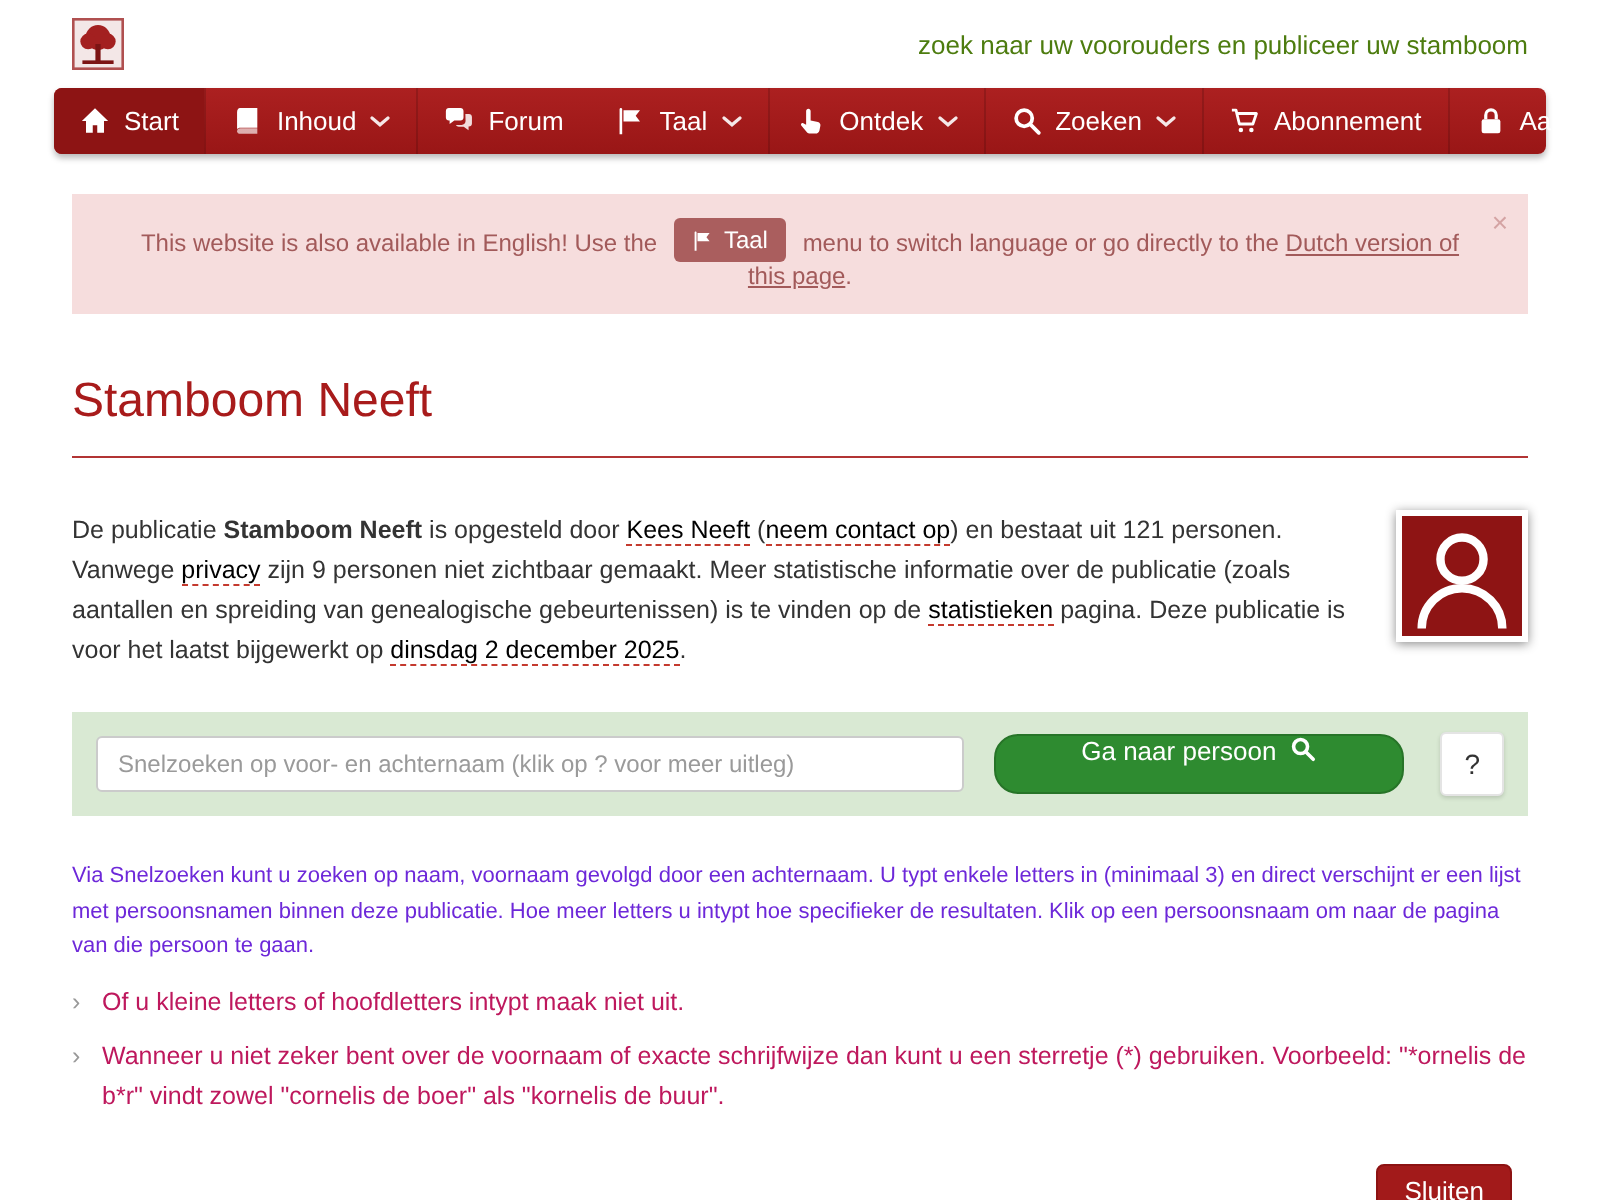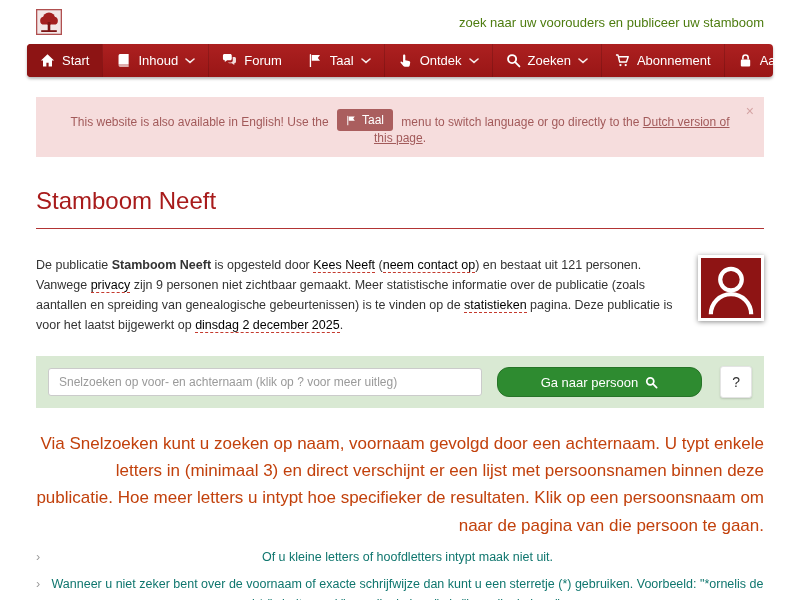--- a/index.html
+++ b/index.html
@@ -54,32 +54,32 @@
     border: 3px solid #fff; box-shadow: 0 1px 5px rgba(0,0,0,.45); }
   .avatar svg { width: 100%; height: 100%; }
 
   .quicksearch { margin-top: 21px; background: #d9e9d3; padding: 10px 12px;
     display: flex; align-items: center; }
   .qs-input { width: 452px; height: 28px; border: 1px solid #cbcbcb; border-radius: 3px;
     padding: 0 10px; font-size: 12px; color: #333; font-family: "Liberation Sans", sans-serif; }
   .qs-input::placeholder { color: #9a9a9a; }
   .qs-go { margin-left: 15px; width: 215px; height: 30px; background: #2e8b30;
     border: 1px solid #277428; border-radius: 12px; color: #fff; font-size: 13px;
-    display: inline-flex; align-items: center; justify-content: center; gap: 7px;
+    display: inline-flex; justify-content: center; gap: 7px;
     cursor: pointer; font-family: "Liberation Sans", sans-serif; }
   .qs-go svg { width: 13px; height: 13px; }
   .qs-help { margin-left: 18px; width: 33px; height: 32px; background: #fff;
     border: 1px solid #e4e4e4; border-radius: 3px; box-shadow: 0 1px 2px rgba(0,0,0,.15);
     color: #333; font-size: 14px; cursor: pointer; }
 
-  .explain { margin-top: 22px; font-size: 17px; line-height: 1.6; color: #c2410c; text-align: right; }
+  .explain { margin-top: 22px; font-size: 11px; line-height: 1.6; color: #6d28d9; }
 
   .tips { margin-top: 9px; list-style: none; }
   .tips li { position: relative; padding-left: 15px; margin-top: 8px;
-    font-size: 12.5px; line-height: 1.55; color: #0f766e; text-align: center; }
+    font-size: 12.5px; line-height: 1.55; color: #be185d; }
   .tips li::before { content: "\203A"; position: absolute; left: 0; color: #999; }
 
   .lower { position: relative; margin-top: 24px; height: 76px; }
   .btn-close { position: absolute; top: 0; right: 8px; background: #a21a1a;
     border: 1px solid #8c1212; border-radius: 4px; color: #fff; font-size: 13px;
     padding: 5px 13px; cursor: pointer; font-family: "Liberation Sans", sans-serif; }
 </style>
 </head>
 <body>
 

